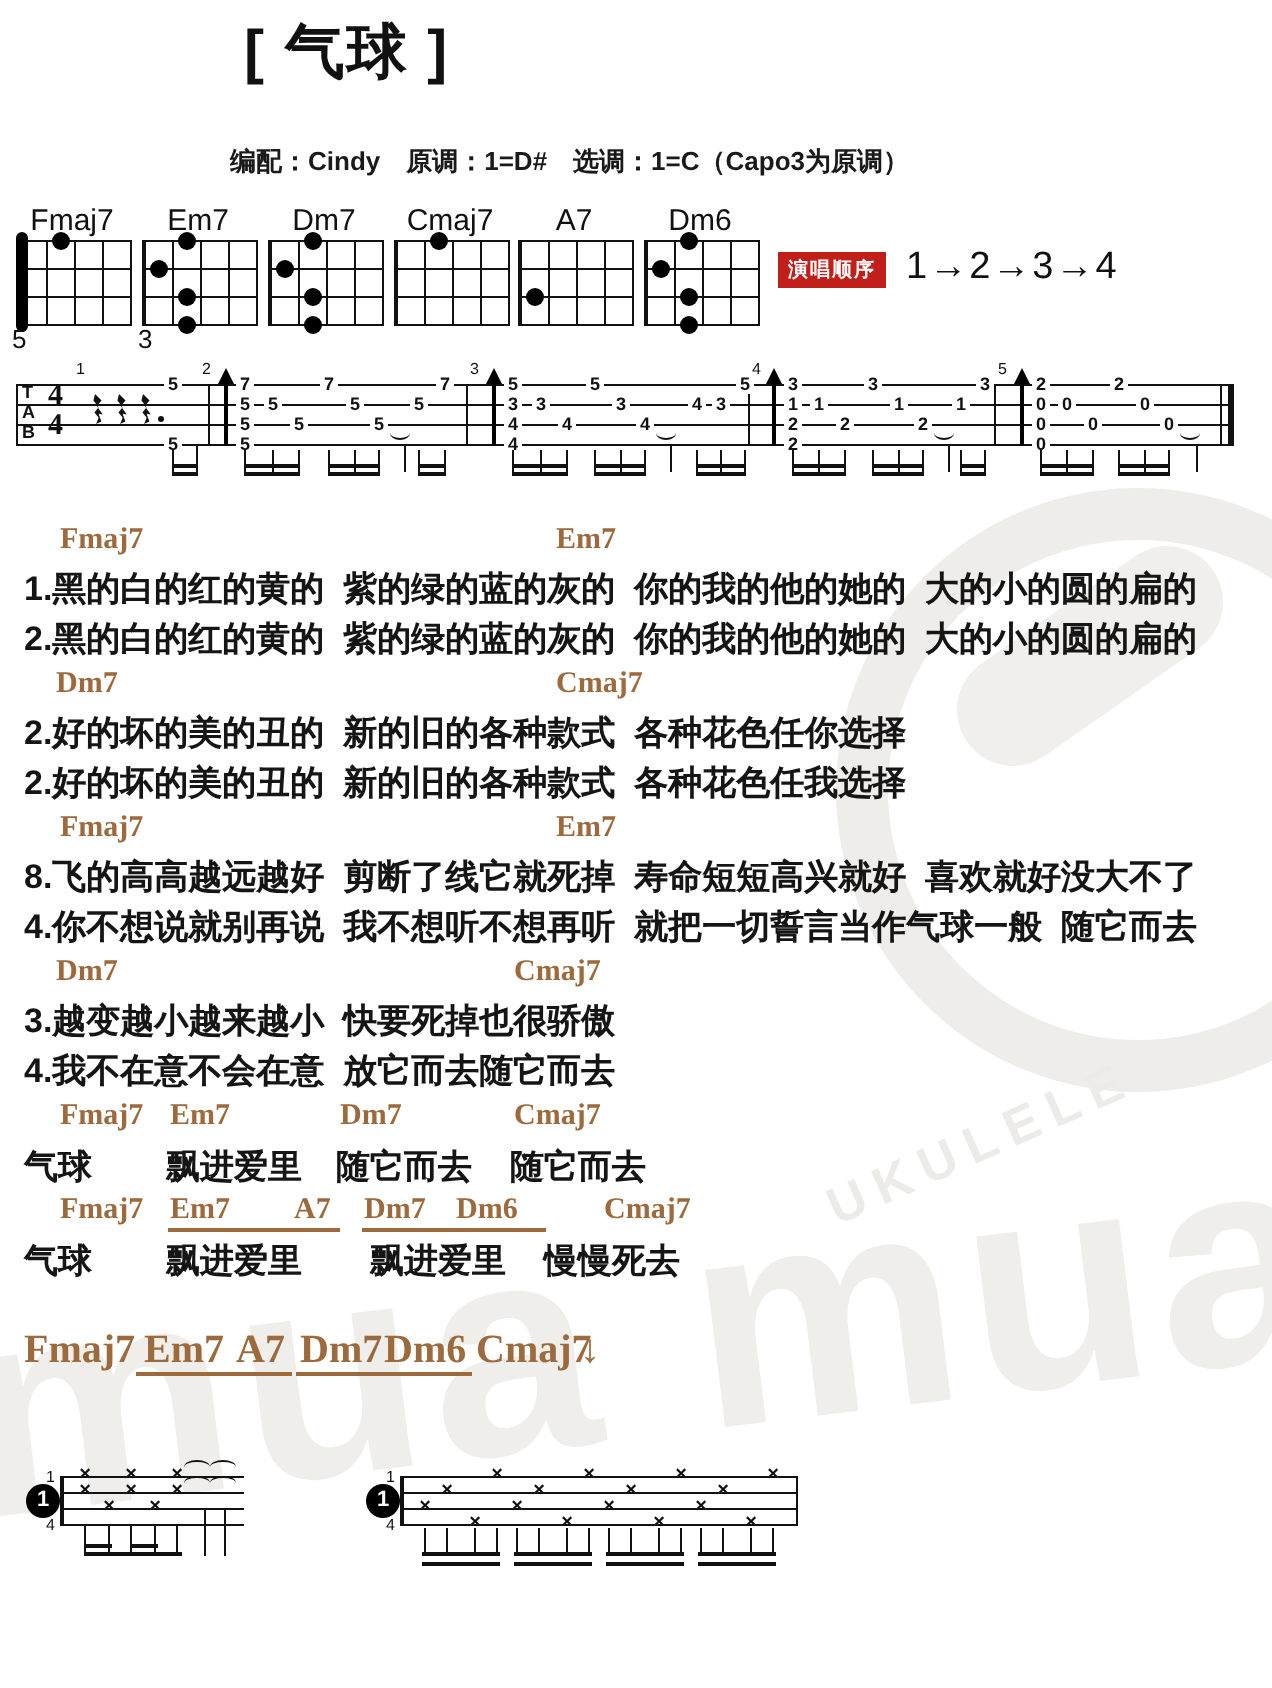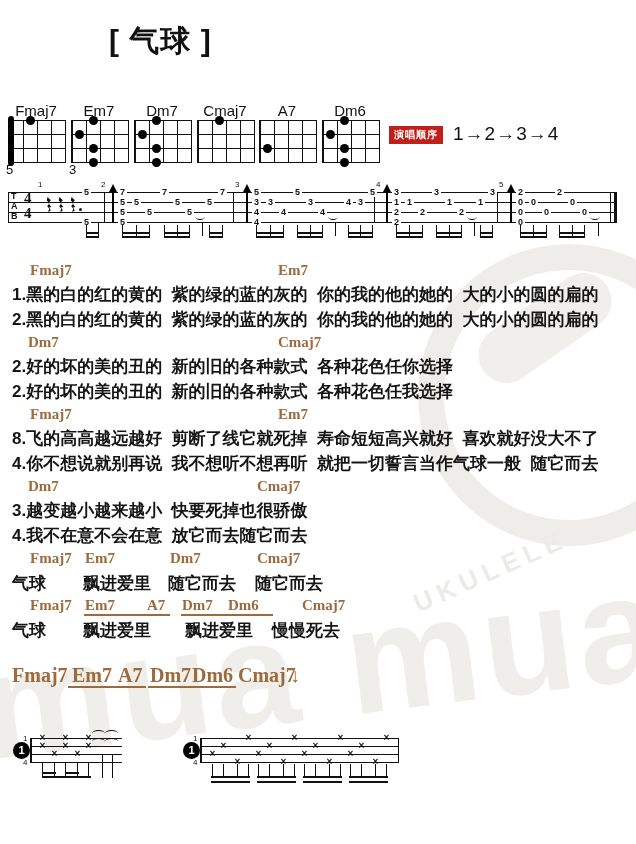--- a/index.html
+++ b/index.html
@@ -12,21 +12,21 @@
          background:linear-gradient(105deg,#efe7cd 0%,#d8dde2 30%,#8fabc6 65%,#5d87ae 100%);}
   .album .ground{position:absolute;left:0;bottom:0;width:100%;height:26px;
          background:linear-gradient(#6b5f52,#2e2a26);clip-path:polygon(0 35%,100% 10%,100% 100%,0 100%);}
   .album .balloons{position:absolute;left:4px;top:2px;width:26px;height:34px;border-radius:50%;
          background:radial-gradient(circle at 40% 40%, #f8f0d6 0%, #ecdfc0 55%, rgba(236,223,192,0) 75%);}
   .album .figure{position:absolute;left:36px;top:26px;width:13px;height:40px;background:#f4f1ea;
          clip-path:polygon(35% 0,65% 0,80% 30%,100% 100%,0 100%,20% 30%);}
   .album .head{position:absolute;left:40px;top:20px;width:6px;height:7px;border-radius:50%;background:#5a4a3c;}
   .album .peggy{position:absolute;left:42px;top:53px;color:#fff;opacity:.92;
          font:italic 12px "Liberation Serif",serif;}
-  .title{left:109px;top:6px;font:bold 30px "Liberation Sans",sans-serif;letter-spacing:1px;margin-top:15px;}
+  .title{left:122px;top:6px;font:bold 30px "Liberation Sans",sans-serif;letter-spacing:1px;}
   .credit{left:115px;font:bold 13px "Liberation Sans",sans-serif;color:#1a1a1a;}
   .badge{left:389px;top:126px;font:bold 10px "Liberation Sans",sans-serif;color:#fff;
          padding:2px 5px;letter-spacing:1px;}
   .sequence{left:453px;top:123px;font:19px "Liberation Sans",sans-serif;color:#111;letter-spacing:1px;}
   .wm-circle{left:418px;top:244px;width:250px;height:250px;border:26px solid #efedea;border-radius:50%;}
   .wm-inner{left:470px;top:300px;width:150px;height:56px;background:#f1efec;border-radius:28px;transform:rotate(-35deg);}
   .wm-uku{left:408px;top:556px;font:bold 26px "Liberation Sans",sans-serif;color:#ecebe7;
           letter-spacing:6px;transform:rotate(-24deg);}
   .wm-mua{left:-20px;top:580px;font:bold 150px "Liberation Sans",sans-serif;color:#f0eeea;
           letter-spacing:4px;transform:rotate(-7deg);white-space:nowrap;}
@@ -40,20 +40,21 @@
     <div class="abs wm-circle"></div>
     <div class="abs wm-inner"></div>
     <div class="abs wm-uku">UKULELE</div>
     <div class="abs wm-mua">mua mua</div>
   </div>
 
   <div class="layer" id="content">
 
 
     <div class="abs title">[ 气球 ]</div>
+    <div class="abs credit" style="top:72px;">编配：Cindy　原调：1=D#　选调：1=C（Capo3为原调）</div>
 
     <div class="abs badge" style="background: rgb(193, 32, 26);">演唱顺序</div>
     <div class="abs sequence">1→2→3→4</div>
 
     <div id="chordRow">
         <div style="position: absolute; left: 6px; top: 102px; width: 64px; height: 80px;">
           <div style="position: absolute; left: 0px; top: 0px; width: 60px; text-align: center; font: 15px &quot;Liberation Sans&quot;, sans-serif; color: rgb(17, 17, 17);">Fmaj7</div>
           <div style="position: absolute; left: 3px; top: 18px; width: 56px; height: 42px;">
             <div style="position: absolute; left: 0px; top: -0.5px; width: 56px; height: 1px; background: rgb(17, 17, 17);"></div>
             <div style="position: absolute; left: 0px; top: 13.5px; width: 56px; height: 1px; background: rgb(17, 17, 17);"></div>

